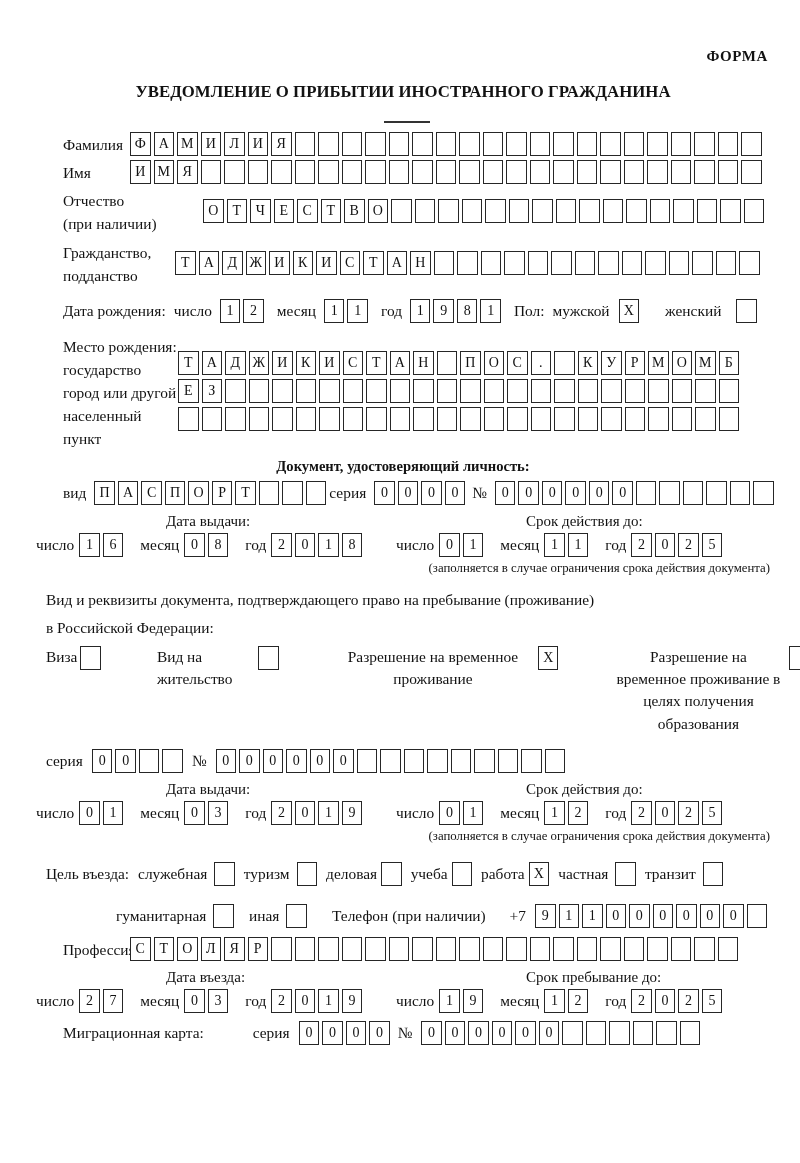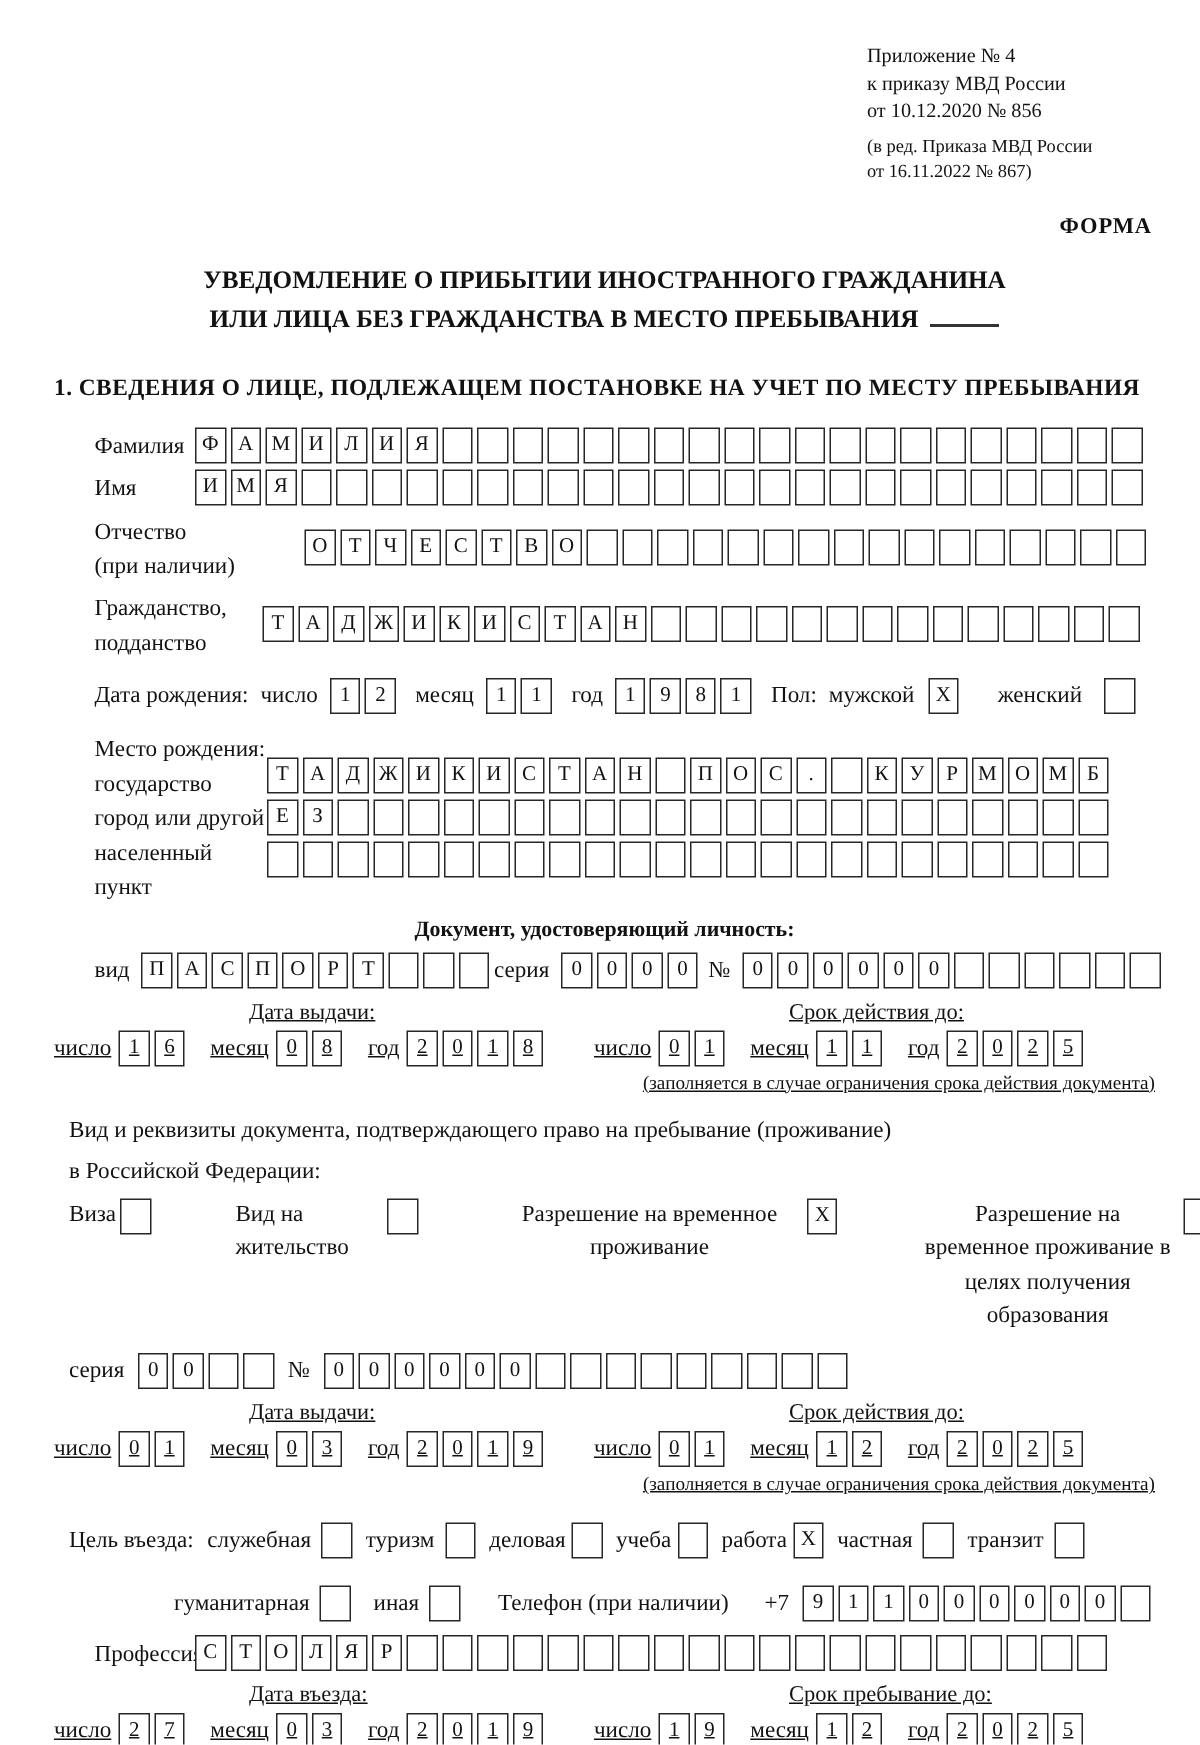--- a/index.html
+++ b/index.html
@@ -40,21 +40,21 @@
   .w-birth { width:142px; }
   .w-prof  { width:94px; } .mt8 { margin-top:8px; } .mt10 { margin-top:10px; } .mt12 { margin-top:12px; }
 
   
   .inline-row { display:flex; align-items:center; font-size:15.4px; }
   .inline-row .gap { width:10px; } .inline-row .gap-lg { width:26px; }
   .inline-row .lbl { margin-right:8px; white-space:nowrap; }
 
   .doc-heading { text-align:center; font-weight:bold; font-size:14.6px; margin:8px 0 6px; }
 
-  .dates-pair { display:flex; margin-top:8px;text-decoration:underline; }
+  .dates-pair { display:flex; margin-top:8px; }
   .dates-left { width:360px; }
   .dates-right { flex:1; }
   .dheading { font-size:15px; margin-bottom:3px; }
   .dheading.dl { padding-left:130px; } .dheading.dr { padding-left:130px; }
   .drow { display:flex; align-items:center; font-size:15.4px; }
   .drow .lbl { margin-right:5px; white-space:nowrap; }
   .drow .sp { width:14px; }
   .dnote { font-size:12.8px; text-align:right; margin-top:4px; padding-right:0; }
 
   .intro { font-size:15.4px; margin-top:10px; line-height:1.8; padding-left:10px; }
@@ -71,39 +71,29 @@
   .series-row .lbl { margin-right:9px; }
 
   .mig-row { display:flex; align-items:center; font-size:15.4px; margin-top:8px; }
   .mig-row .lbl { margin-right:9px; white-space:nowrap; }
 </style>
 </head>
 <body>
 
 <div class="page">
 
-  <div class="hdr">
-    <div>Приложение № 4</div>
-    <div>к приказу МВД России</div>
-    <div>от 10.12.2020 № 856</div>
-    <div class="amend">
-      <div>(в ред. Приказа МВД России</div>
-      <div>от 16.11.2022 № 867)</div>
-    </div>
-  </div>
   <div class="form-label">ФОРМА</div>
 
   <div class="title">
     <div>УВЕДОМЛЕНИЕ О ПРИБЫТИИ ИНОСТРАННОГО ГРАЖДАНИНА</div>
     <div>
-      <span>ИЛИ ЛИЦА БЕЗ ГРАЖДАНСТВА В МЕСТО ПРЕБЫВАНИЯ</span><span class="blank-line"></span>
-    </div>
-  </div>
-
-  <div class="sec-heading">1. СВЕДЕНИЯ О ЛИЦЕ, ПОДЛЕЖАЩЕМ ПОСТАНОВКЕ НА УЧЕТ ПО МЕСТУ ПРЕБЫВАНИЯ</div>
+      <span class="blank-line"></span>
+    </div>
+  </div>
+
 
   <div class="frow">
     <div class="flabel ind w-name">Фамилия</div>
     <div class="cells">
         <span class="cell">Ф</span>
         <span class="cell">А</span>
         <span class="cell">М</span>
         <span class="cell">И</span>
         <span class="cell">Л</span>
         <span class="cell">И</span>

